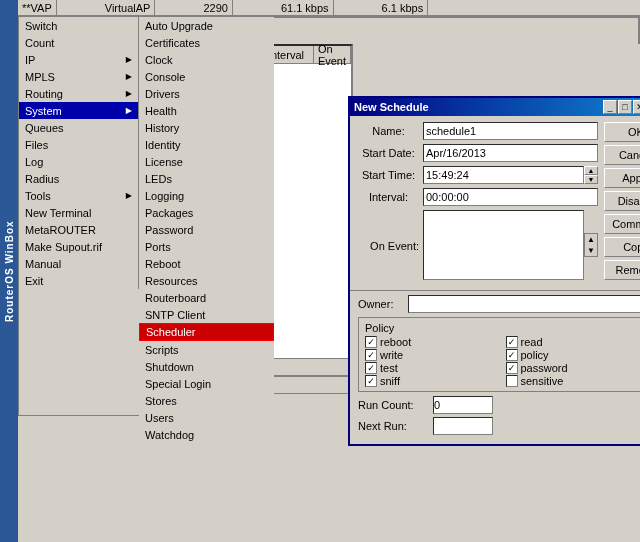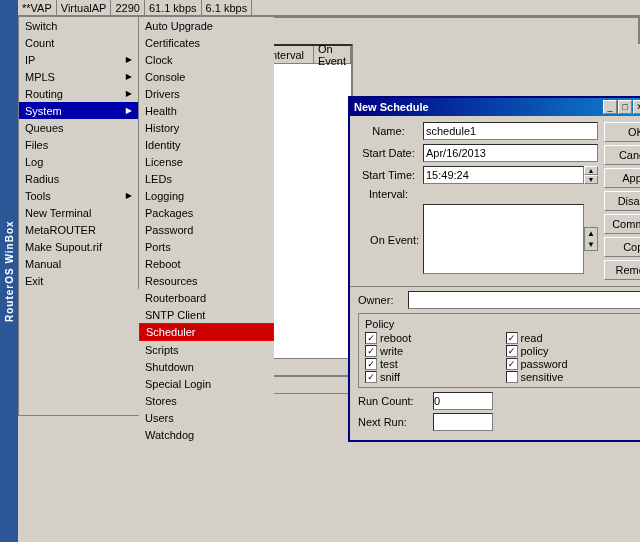--- a/index.html
+++ b/index.html
@@ -55,20 +55,21 @@
     .vap-row {
       position: absolute;
       top: 0;
       left: 0;
       width: 100%;
       height: 16px;
       background: #d4d0c8;
       display: flex;
       align-items: center;
       border-bottom: 1px solid #808080;
+      gap: 44px;
     }
     .vap-cell {
       padding: 0 4px;
       border-right: 1px solid #808080;
       height: 100%;
       display: flex;
       align-items: center;
       color: #000;
     }
 
@@ -650,20 +651,21 @@
             <input class="form-input" type="text" value="15:49:24" style="">
             <div class="spin-btn">
               <div class="spin-up">▲</div>
               <div class="spin-down">▼</div>
             </div>
           </div>
         </div>
 
         <div class="form-row">
           <span class="form-label">Interval:</span>
+          <input class="form-input" type="text" value="00:00:00" style="">
         </div>
 
         <div class="textarea-row">
           <span class="textarea-label">On Event:</span>
           <textarea class="form-textarea" style=""></textarea>
           <div class="textarea-scroll">
             <span class="scroll-arrow">▲</span>
             <div style="flex:1;background:#d4d0c8;"></div>
             <span class="scroll-arrow">▼</span>
           </div>

